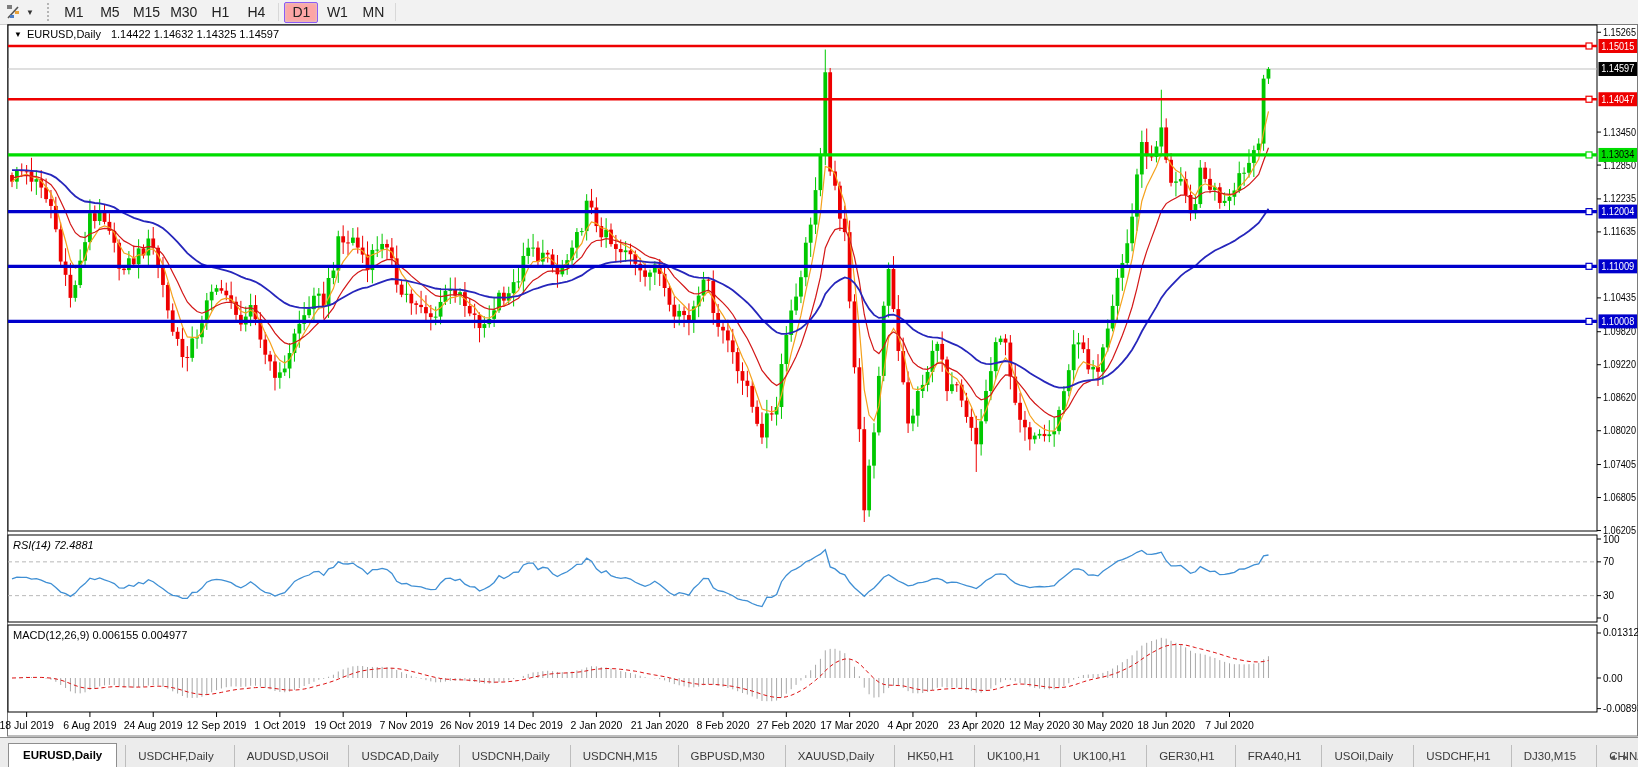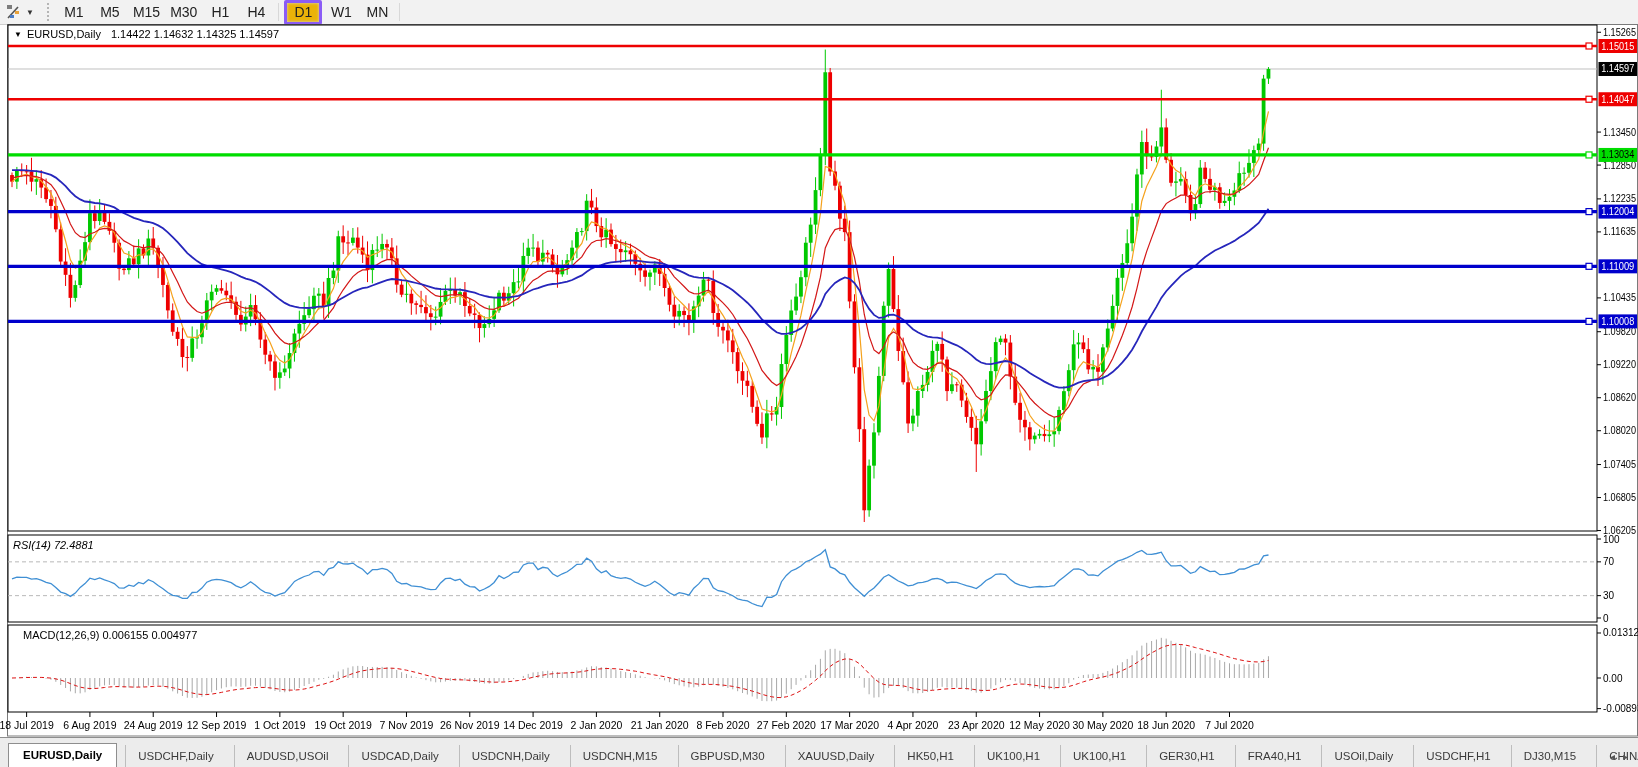--- a/index.html
+++ b/index.html
@@ -6,30 +6,30 @@
     font-family:"Liberation Sans",sans-serif;background:#ffffff;}
   
   .toolbar{position:absolute;left:0;top:0;width:1638px;height:24px;background:#f2f2f2;
     border-bottom:1px solid #cfcfcf;display:flex;align-items:center;}
   .tool-icon-wrap{display:flex;align-items:center;padding:0 6px;height:100%;}
   .tool-icon{width:16px;height:16px;display:inline-block;}
   .dd-arrow{font-size:8px;color:#333;margin-left:4px;}
   .grip{height:18px;border-left:2px dotted #b5b5b5;margin:0 7px;}
   .tf-btn{min-width:26px;height:19px;line-height:19px;text-align:center;font-size:14px;
     color:#222;margin:0 1px;border:1px solid transparent;border-radius:2px;cursor:default;padding:0 3px;}
-  .tf-btn.active{background:#eab308;border:3px solid #8b5cf6;box-shadow:inset 0 0 3px #d5d5d5;}
+  .tf-btn.active{background:#fca5a5;border:1px solid #8b5cf6;box-shadow:inset 0 0 3px #d5d5d5;}
   .tf-sep{height:18px;border-left:1px solid #d8d8d8;margin:0 4px;}
   
   #chart-svg{position:absolute;left:0;top:24px;}
   .overlay-label{position:absolute;font-size:11px;color:#000;white-space:pre;pointer-events:none;}
   #title-label{left:14px;top:28px;}
   #title-label .tri{font-size:8px;vertical-align:1px;margin-right:5px;}
   #title-label .sym{margin-right:10px;}
   #rsi-label{left:13px;top:539px;font-style:italic;}
-  #macd-label{left:23px;top:629px;}
+  #macd-label{left:13px;top:629px;}
   
   .tabbar{position:absolute;left:0;top:737px;width:1638px;height:30px;background:#ececec;
     border-top:1px solid #8e8e8e;display:flex;align-items:flex-end;}
   .tab{font-size:11.5px;color:#3a3a3a;padding:5px 12px 6px 12px;border-left:1px solid #bdbdbd;
     white-space:nowrap;cursor:default;margin-left:8px;}
   .tab:first-child{border-left:none;}
   .tab.active{background:#ffffff;color:#000;font-weight:bold;border:1px solid #8e8e8e;
     border-bottom:none;margin-top:1px;margin-left:8px;padding:5px 14px 8px 14px;position:relative;top:1px;}
   .tab-arrows{margin-left:auto;padding:0 10px 6px 0;color:#555;font-size:10px;display:flex;gap:8px;}
   .tab-arrows span{cursor:default;}

